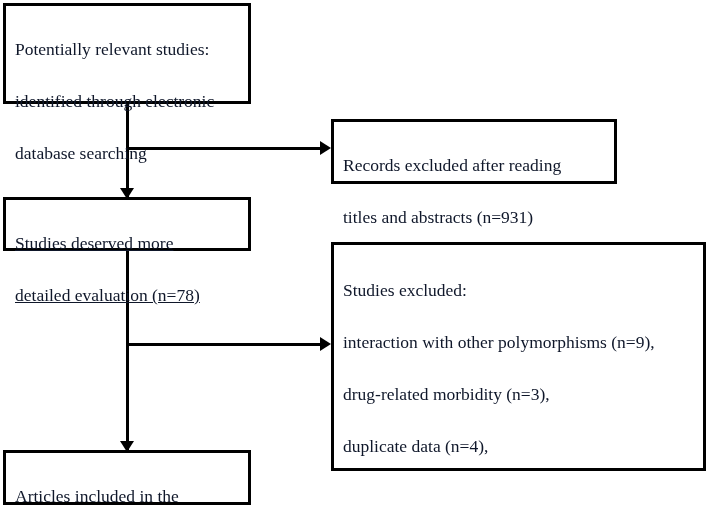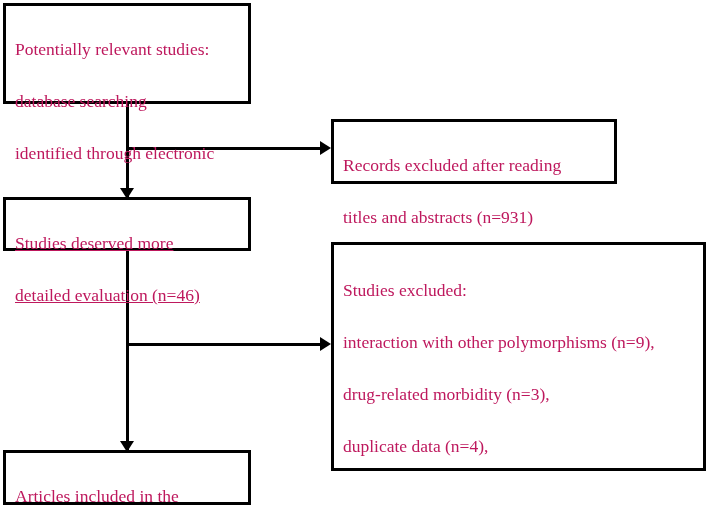--- a/index.html
+++ b/index.html
@@ -17,21 +17,21 @@
     overflow: hidden;
   }
   .node {
     position: absolute;
     box-sizing: border-box;
     border: 3px solid #000000;
     background: #ffffff;
     padding: 4px 8px 12px 9px;
     font-size: 17.5px;
     line-height: 26px;
-    color: #be185d;
+    color: #0f172a;
     white-space: pre-line;
     letter-spacing: 0px;
   }
   .node-line {
     display: block;
     white-space: pre;
   }
 
   
   #node-identified   { left: 3px;   top: 3px;   width: 248px; height: 101px; }
@@ -90,33 +90,33 @@
   <div class="conn h-line" id="branch-1"></div>
   <div class="conn h-line" id="branch-2"></div>
 
   <div class="arrow arrow-down" id="arrowhead-to-deserved"></div>
   <div class="arrow arrow-down" id="arrowhead-to-included"></div>
   <div class="arrow arrow-right" id="arrowhead-to-excluded-titles"></div>
   <div class="arrow arrow-right" id="arrowhead-to-excluded-studies"></div>
 
   <div class="node" id="node-identified">
     <span class="node-line">Potentially relevant studies:</span>
+    <span class="node-line">identified through electronic</span>
     <span class="node-line">database searching</span>
-    <span class="node-line">identified through electronic</span>
     <span class="node-line">(n=1018).</span>
   </div>
 
   <div class="node" id="node-excluded-titles">
     <span class="node-line">Records excluded after reading</span>
     <span class="node-line">titles and abstracts (n=931)</span>
   </div>
 
   <div class="node" id="node-deserved">
     <span class="node-line">Studies deserved more</span>
-    <span class="node-line">detailed evaluation (n=46)</span>
+    <span class="node-line">detailed evaluation (n=78)</span>
   </div>
 
   <div class="node" id="node-excluded-studies">
     <span class="node-line">Studies excluded:</span>
     <span class="node-line">interaction with other polymorphisms (n=9),</span>
     <span class="node-line">drug-related morbidity (n=3),</span>
     <span class="node-line">duplicate data (n=4),</span>
     
     
     

